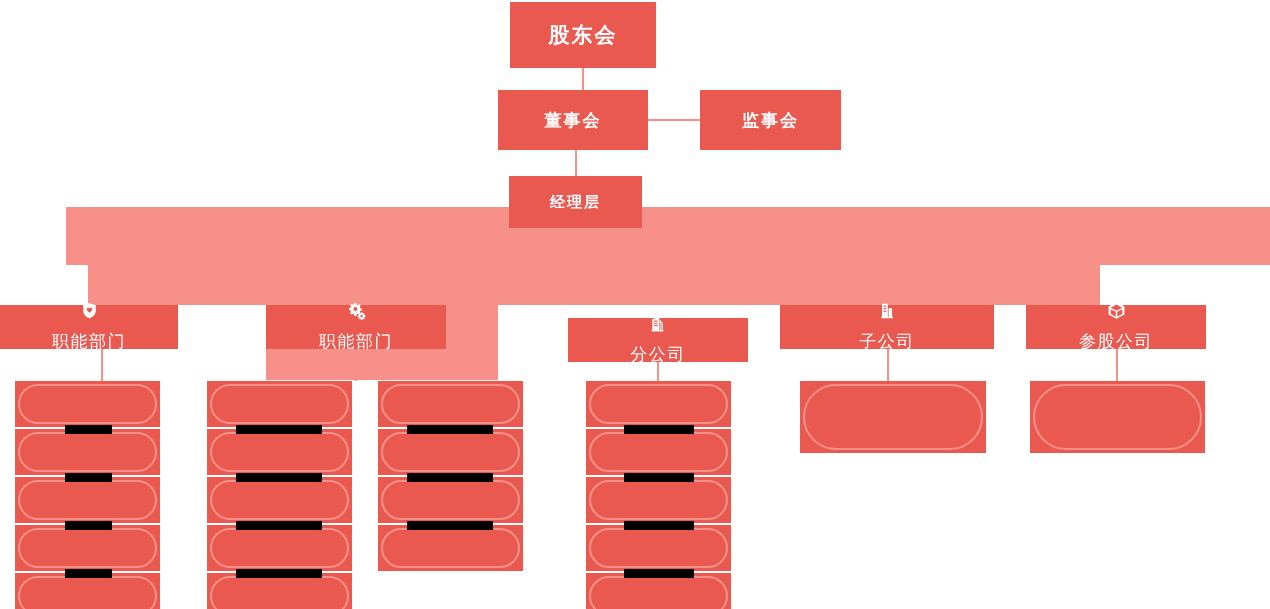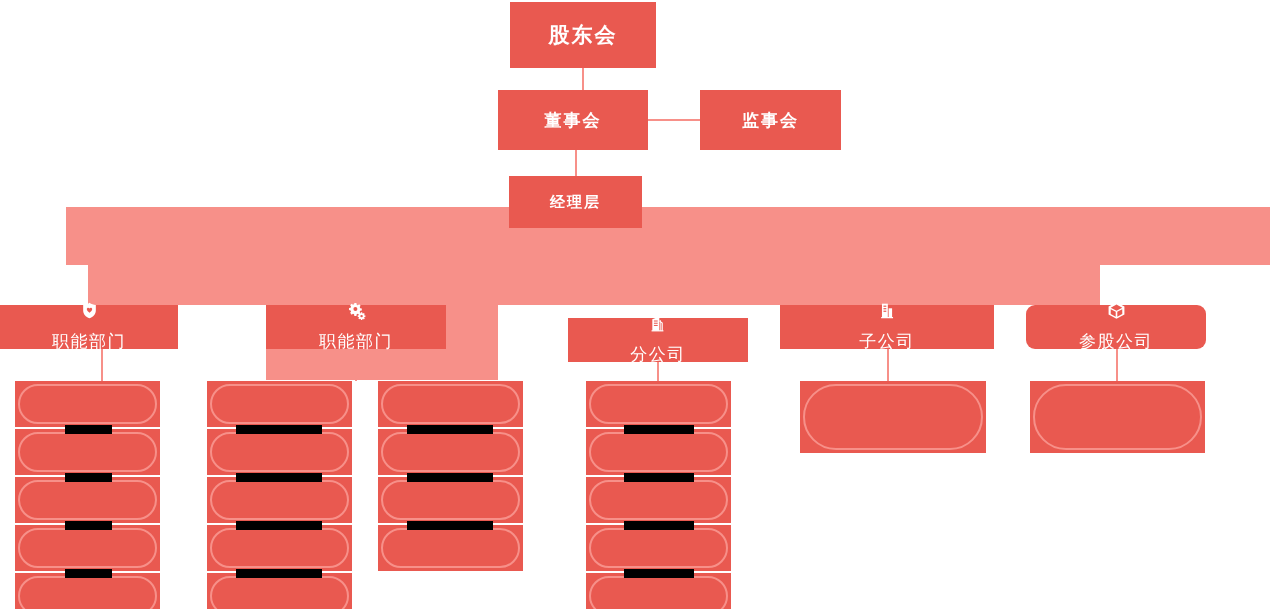--- a/index.html
+++ b/index.html
@@ -221,21 +221,21 @@
             <rect x="6.9" y="9" width="3.6" height="1.5" fill="#e95950"></rect>
             <rect x="6.9" y="12.2" width="3.6" height="1.5" fill="#e95950"></rect>
             <path d="M13.4 9.2h4.4v11.4h-4.4z"></path>
             <rect x="4" y="20.2" width="15" height="1.6"></rect>
           </svg>
         </span>
         <span>子公司</span>
       </div>
       <div class="conn-v" style="left: 887px; top: 349px; height: 32px;"></div>
       <div class="pill" style="left: 800px; top: 381px; width: 186px; height: 72px;"></div>
-      <div class="dept-head" style="left: 1026px; top: 305px; width: 180px; border-radius: 9px;">
+      <div class="dept-head" style="left: 1026px; top: 305px; width: 180px;">
         <span class="dept-icon">
           <svg viewBox="0 0 24 24" width="19" height="19" fill="#fff">
             <path d="M12 1.7 22 7.1v9.8L12 22.3 2 16.9V7.1z"></path>
             <path d="M12 4.5 19.3 8.4 12 12.3 4.7 8.4z" fill="#e95950"></path>
             <path d="M4.7 10.3 11 13.7v6.1l-6.3-3.4z" fill="#e95950"></path>
             <path d="M19.3 10.3v6.1L13 19.8v-6.1z" fill="#e95950"></path>
           </svg>
         </span>
         <span>参股公司</span>
       </div>

